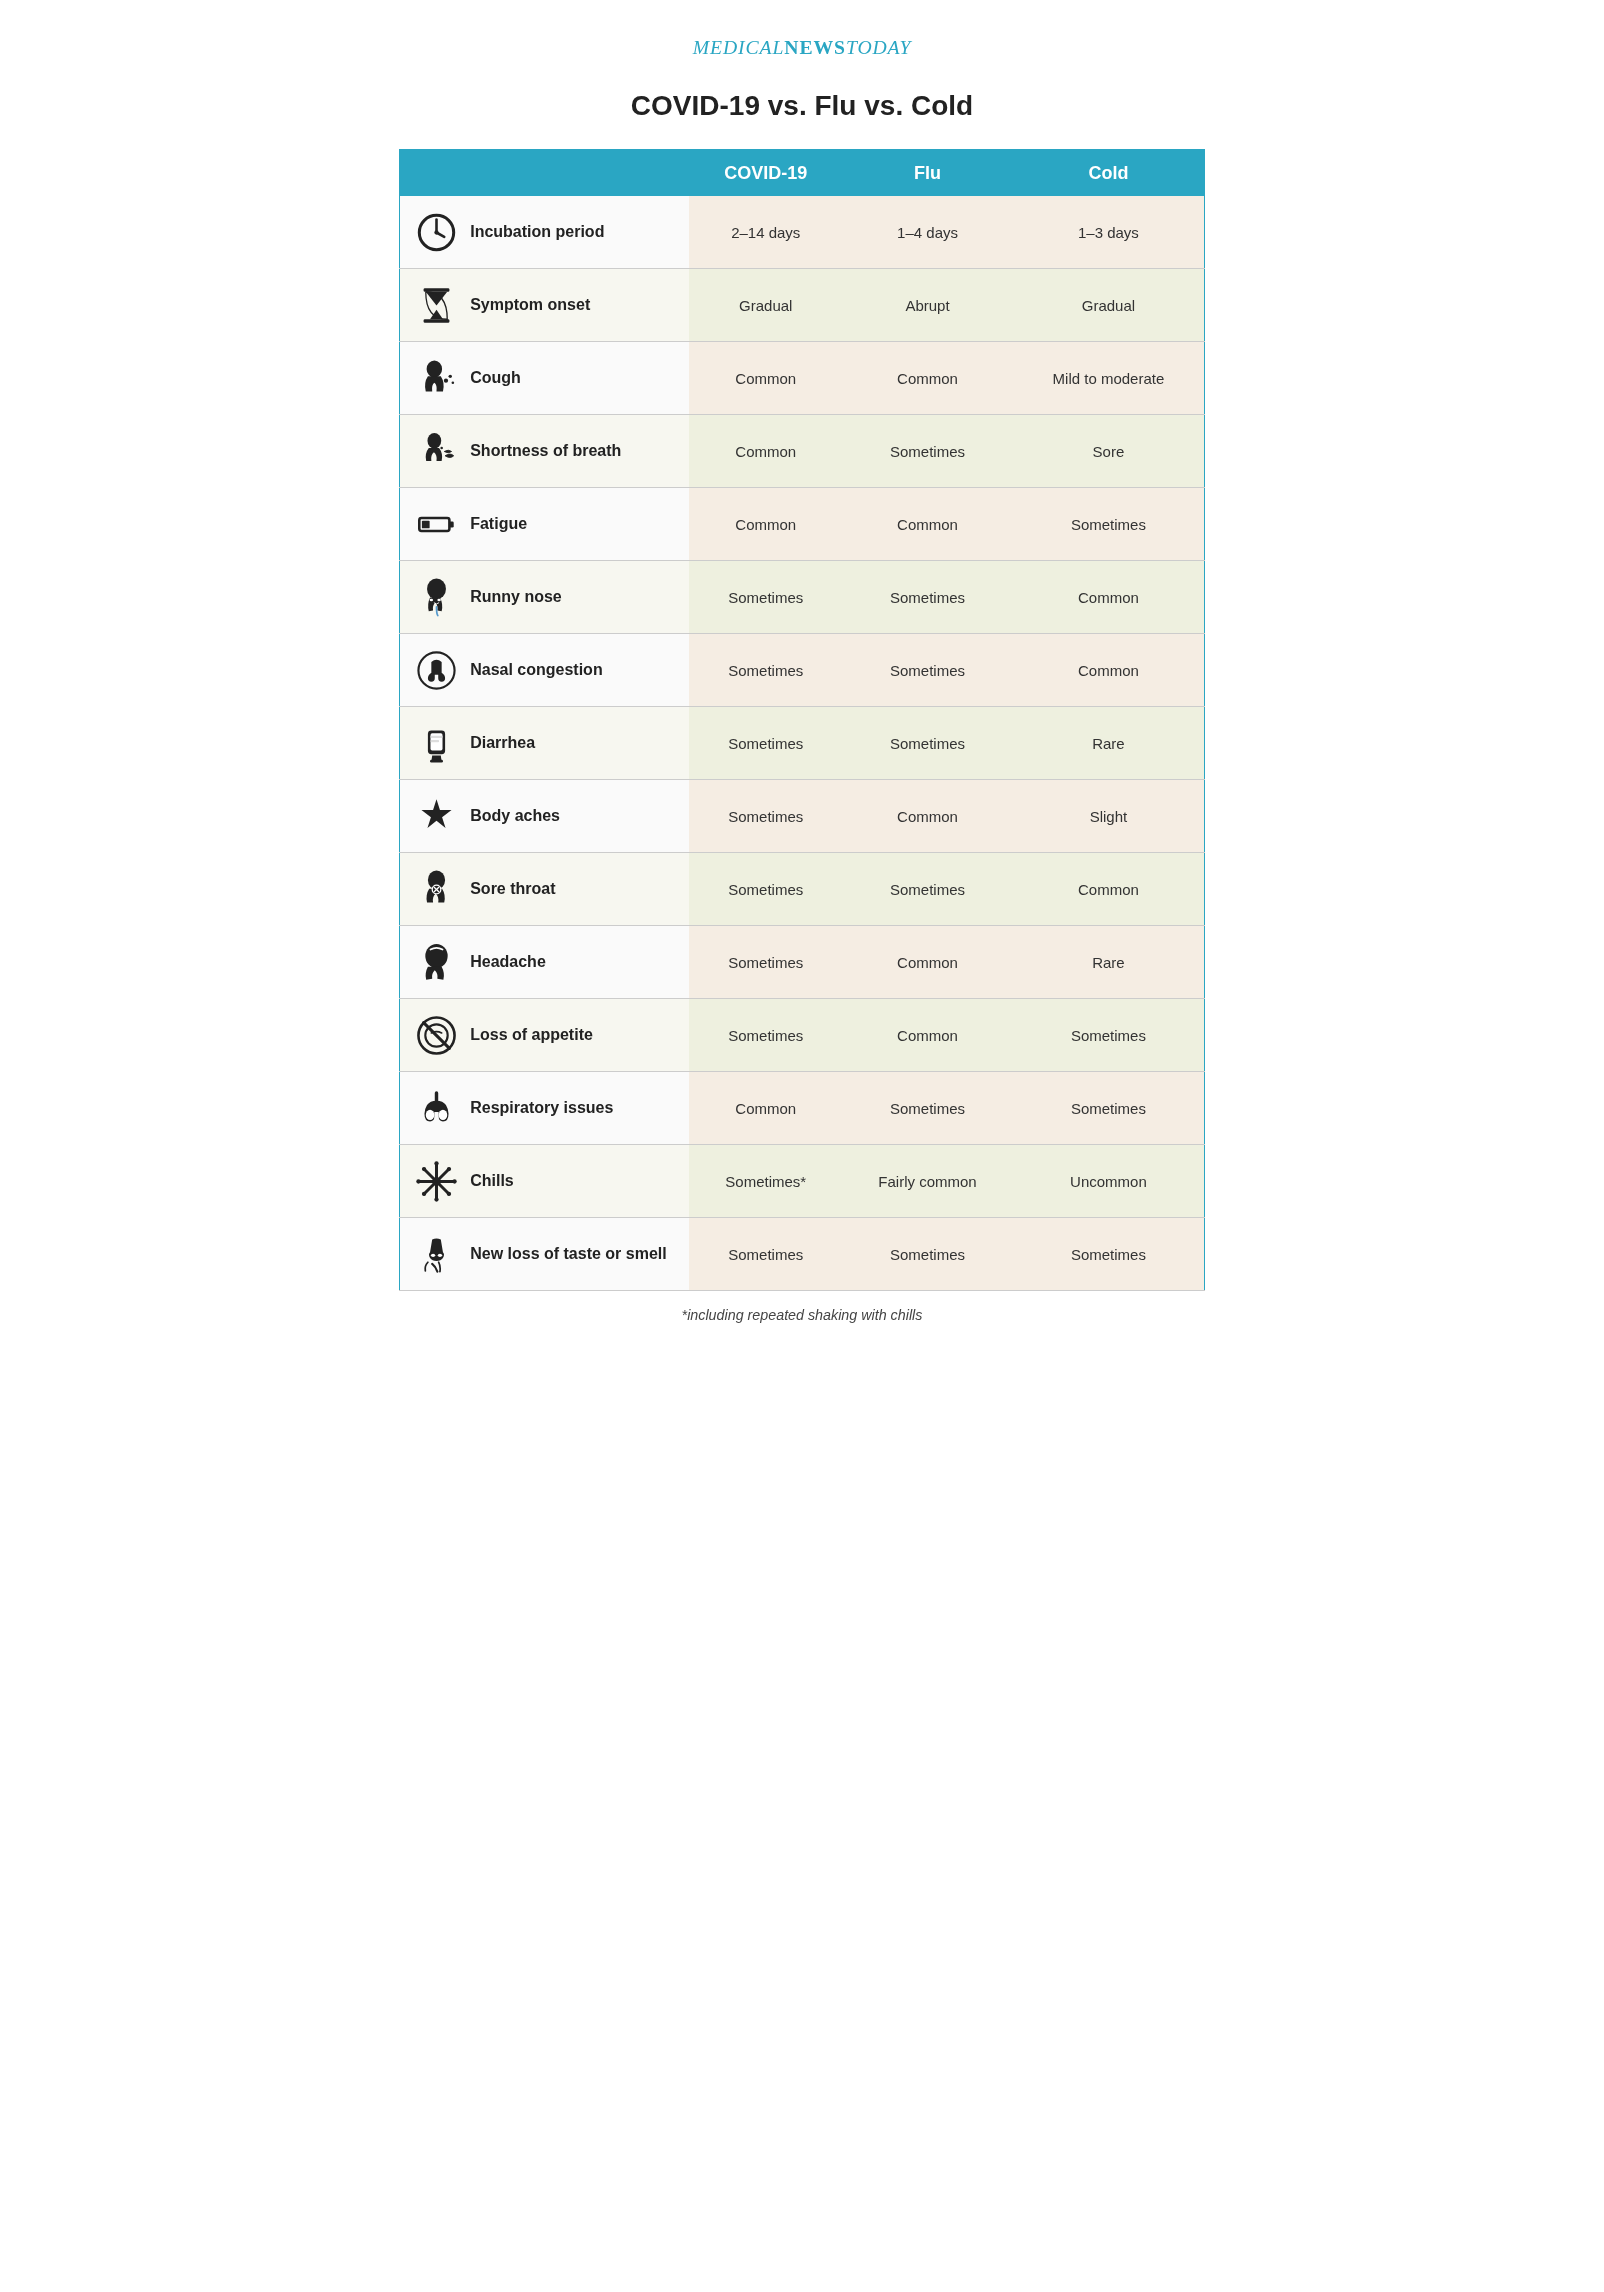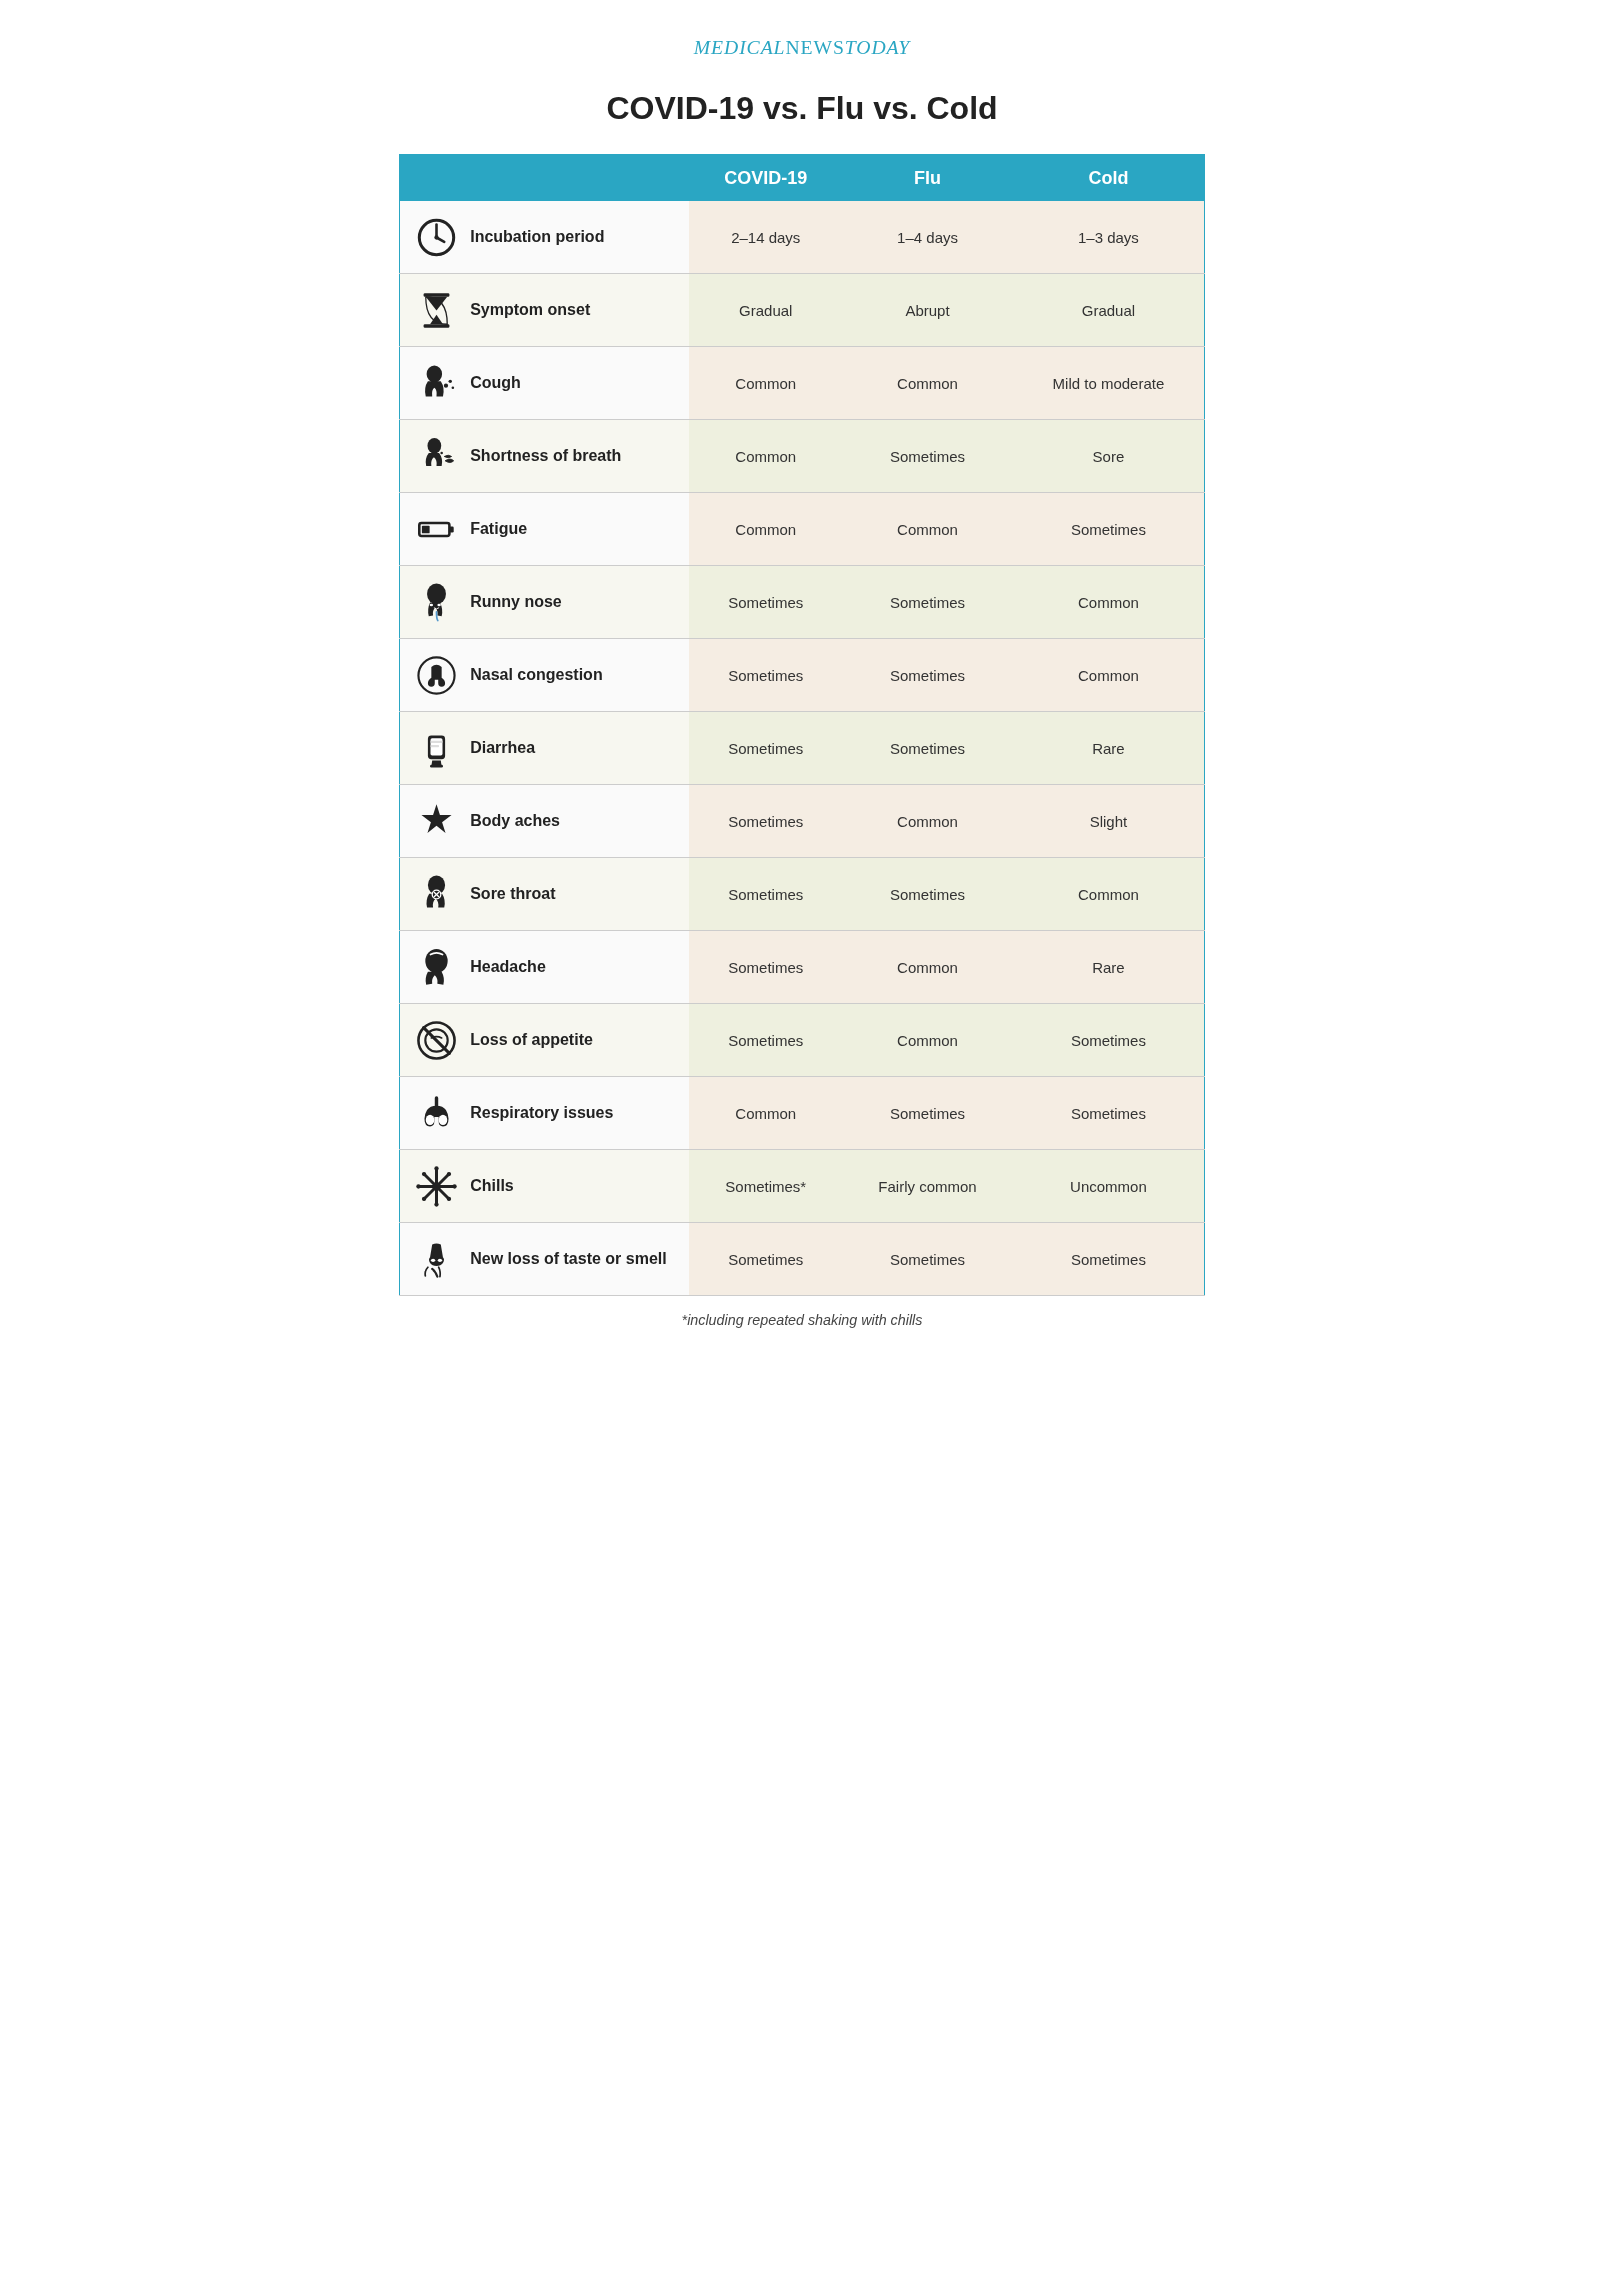--- a/index.html
+++ b/index.html
@@ -22,21 +22,21 @@
     .brand-text {
       font-size: 19.7px;
       letter-spacing: 0.9px;
       color: #2aa6c3;
       font-weight: 400;
       text-transform: uppercase;
       font-family: 'Georgia', serif;
     }
     .page-title {
       text-align: center;
-      font-size: 32px;
+      font-size: 28px;
       font-weight: 800;
       color: #222;
       margin-bottom: 27px;
       font-family: 'Arial Black', Arial, sans-serif;
       margin-top: 31px;
     }
     table {
       width: 100%;
       border-collapse: collapse;
       border: 1.8px solid #2aa6c3;
@@ -114,21 +114,21 @@
       width: 43px;
       height: 43px;
     }
   </style>
 </head>
 <body>
 
 <div class="page">
   <div class="brand">
     <span class="brand-text">
-      <span style="font-style:italic; font-family:Georgia,serif; font-weight:400;">Medical</span><span style="font-weight:400; font-family:Georgia,serif;margin-top:10px;">News</span><span style="font-style:italic; font-family:Georgia,serif; font-weight:400;">Today</span>
+      <span style="font-style:italic; font-family:Georgia,serif; font-weight:400;">Medical</span><span style="font-weight:700; font-family:Georgia,serif;margin-top:10px;">News</span><span style="font-style:italic; font-family:Georgia,serif; font-weight:400;">Today</span>
     </span>
   </div>
 
   <h1 class="page-title">COVID-19 vs. Flu vs. Cold</h1>
 
   <table>
     <thead>
       <tr>
         <th></th>
         <th>COVID-19</th>

